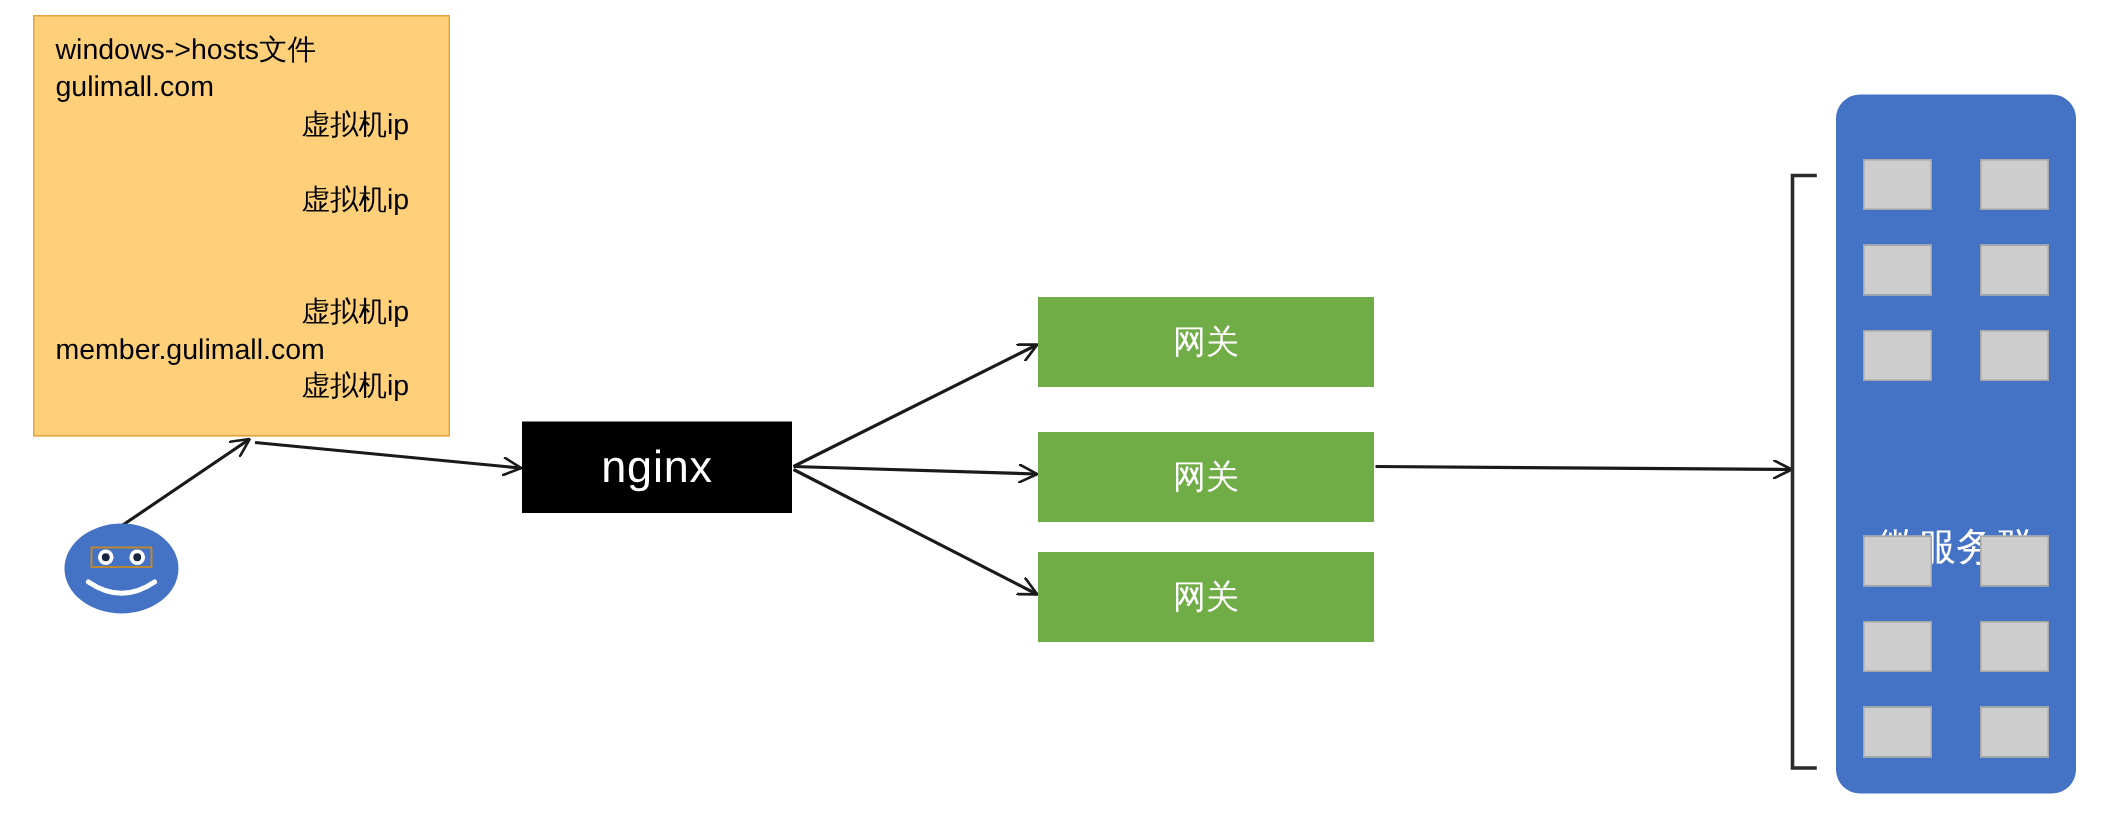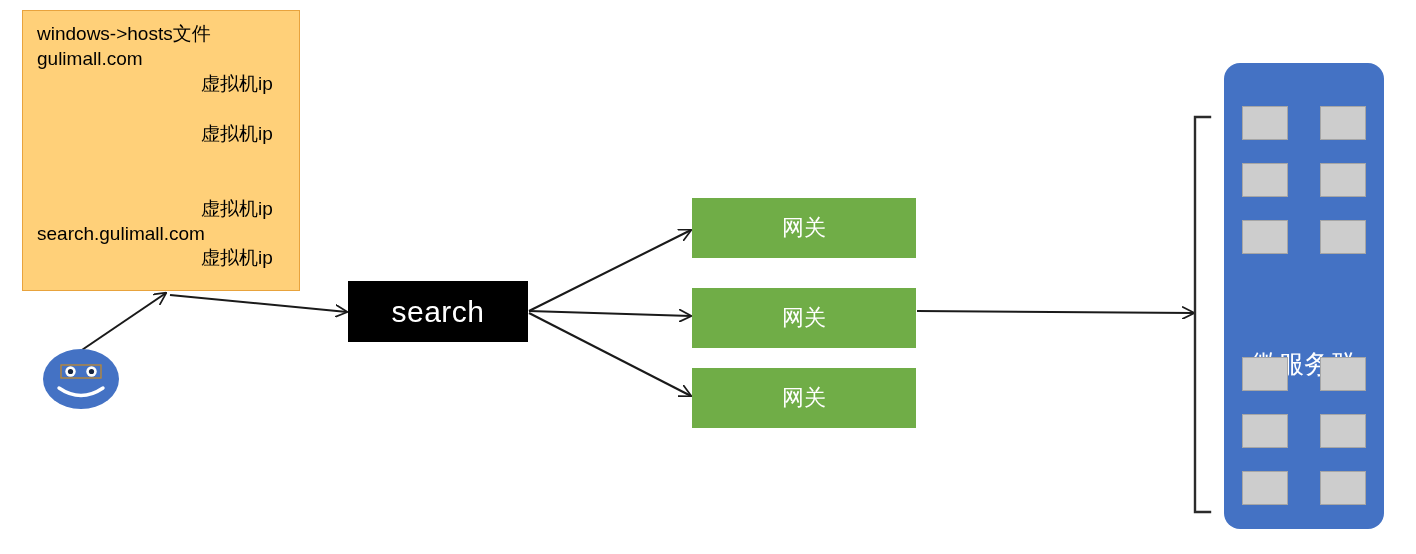--- a/index.html
+++ b/index.html
@@ -169,39 +169,39 @@
     <path d="M 1210 117 L 1195 117 L 1195 512 L 1210 512" fill="none" stroke="#2b2b2b" stroke-width="2.4" stroke-linecap="square" stroke-linejoin="miter"></path>
   </svg>
 
   <div id="hosts-note">
     <span class="hosts-line" style="top:12px">windows-&gt;hosts文件</span>
     <span class="hosts-line" style="top:37px">gulimall.com</span>
     <span class="hosts-line indent" style="top:62px">虚拟机ip</span>
     <span class="hosts-line indent" style="top:112px">虚拟机ip</span>
     <span class="hosts-line" style="top:161px"></span>
     <span class="hosts-line indent" style="top:187px">虚拟机ip</span>
-    <span class="hosts-line" style="top:212px">search.gulimall.com</span>
+    <span class="hosts-line" style="top:212px">member.gulimall.com</span>
     <span class="hosts-line indent" style="top:236px">虚拟机ip</span>
   </div>
 
   <svg id="user-avatar" viewBox="0 0 78 62" xmlns="http://www.w3.org/2000/svg">
     <ellipse cx="39" cy="31" rx="38" ry="30" fill="#4472c4"></ellipse>
 
     <rect x="19" y="17" width="40" height="13" fill="none" stroke="#c0882f" stroke-width="1.3"></rect>
 
     <circle cx="28.5" cy="23.5" r="5.2" fill="#ffffff"></circle>
     <circle cx="49.5" cy="23.5" r="5.2" fill="#ffffff"></circle>
     <circle cx="28.5" cy="23.5" r="2.6" fill="#17253f"></circle>
     <circle cx="49.5" cy="23.5" r="2.6" fill="#17253f"></circle>
 
     <path d="M 17 40 Q 39 55 61 40" fill="none" stroke="#ffffff" stroke-width="3.4" stroke-linecap="round"></path>
   </svg>
 
   <div id="nginx-box">
-    <span class="box-label">search</span>
+    <span class="box-label">nginx</span>
   </div>
 
   <div class="gateway-box" id="gateway-0">
     <span class="box-label">网关</span>
   </div>
   <div class="gateway-box" id="gateway-1">
     <span class="box-label">网关</span>
   </div>
   <div class="gateway-box" id="gateway-2">
     <span class="box-label">网关</span>

